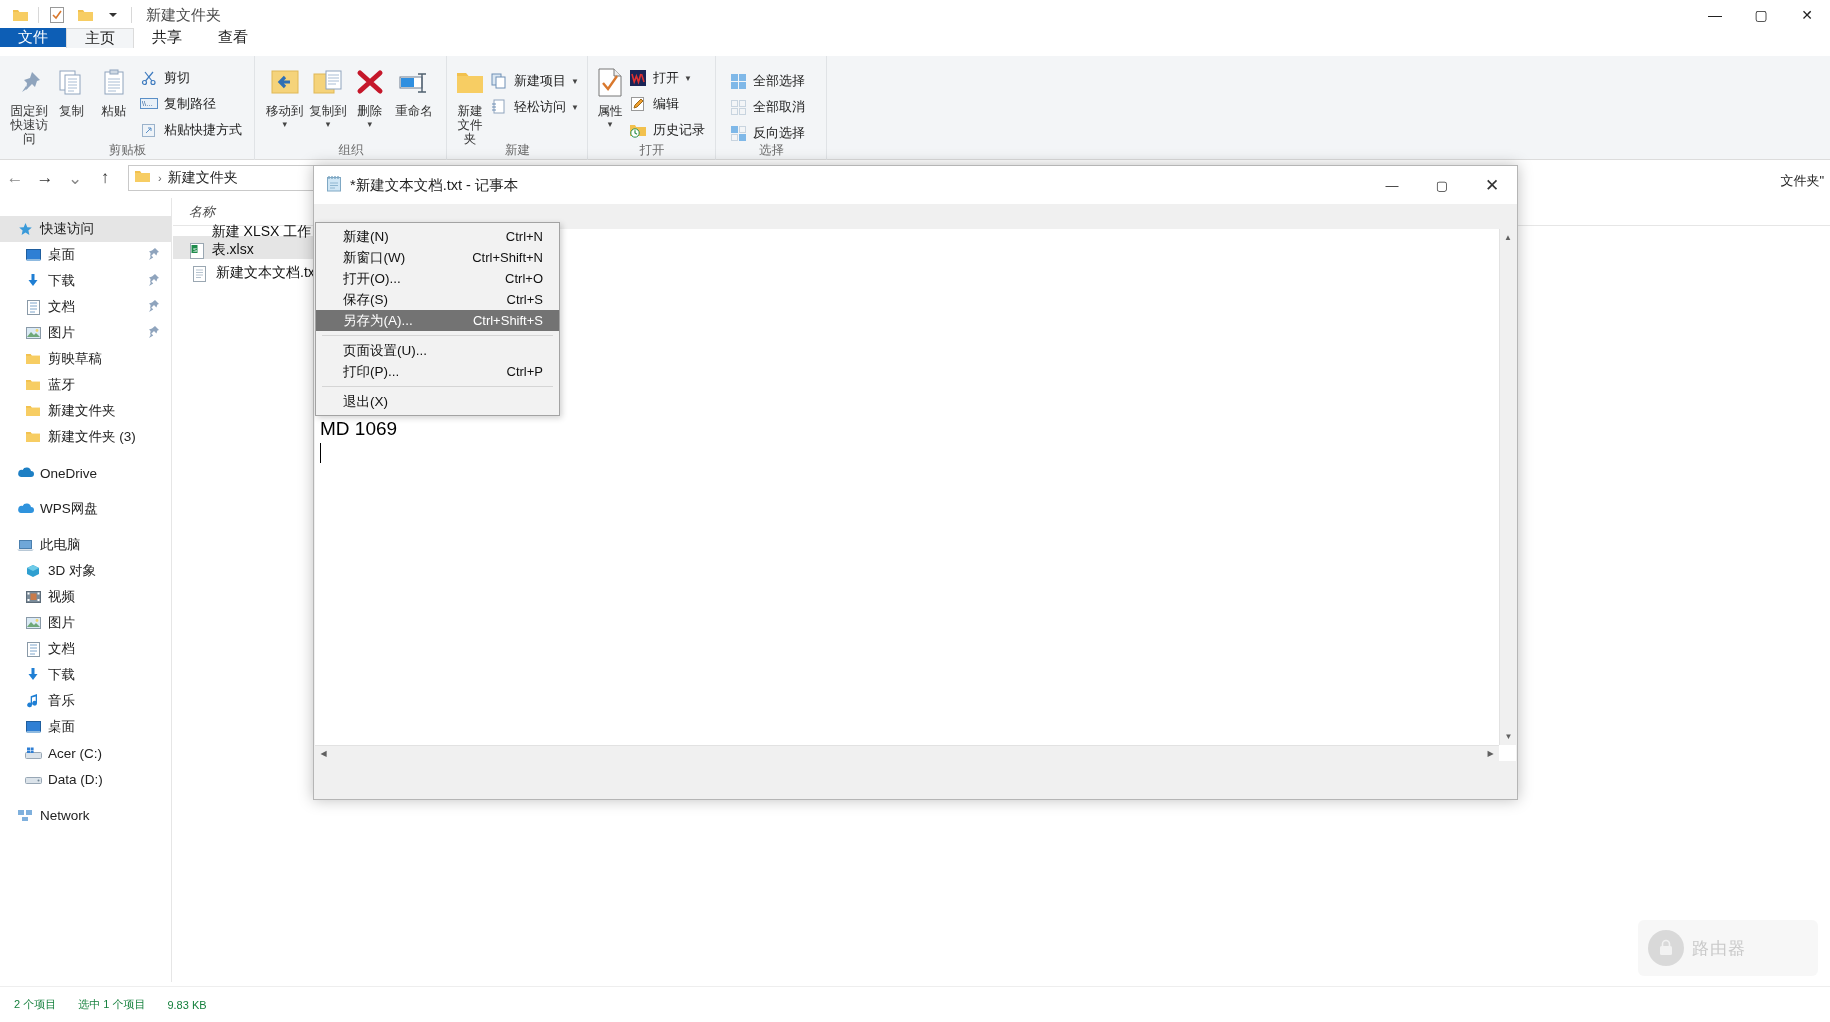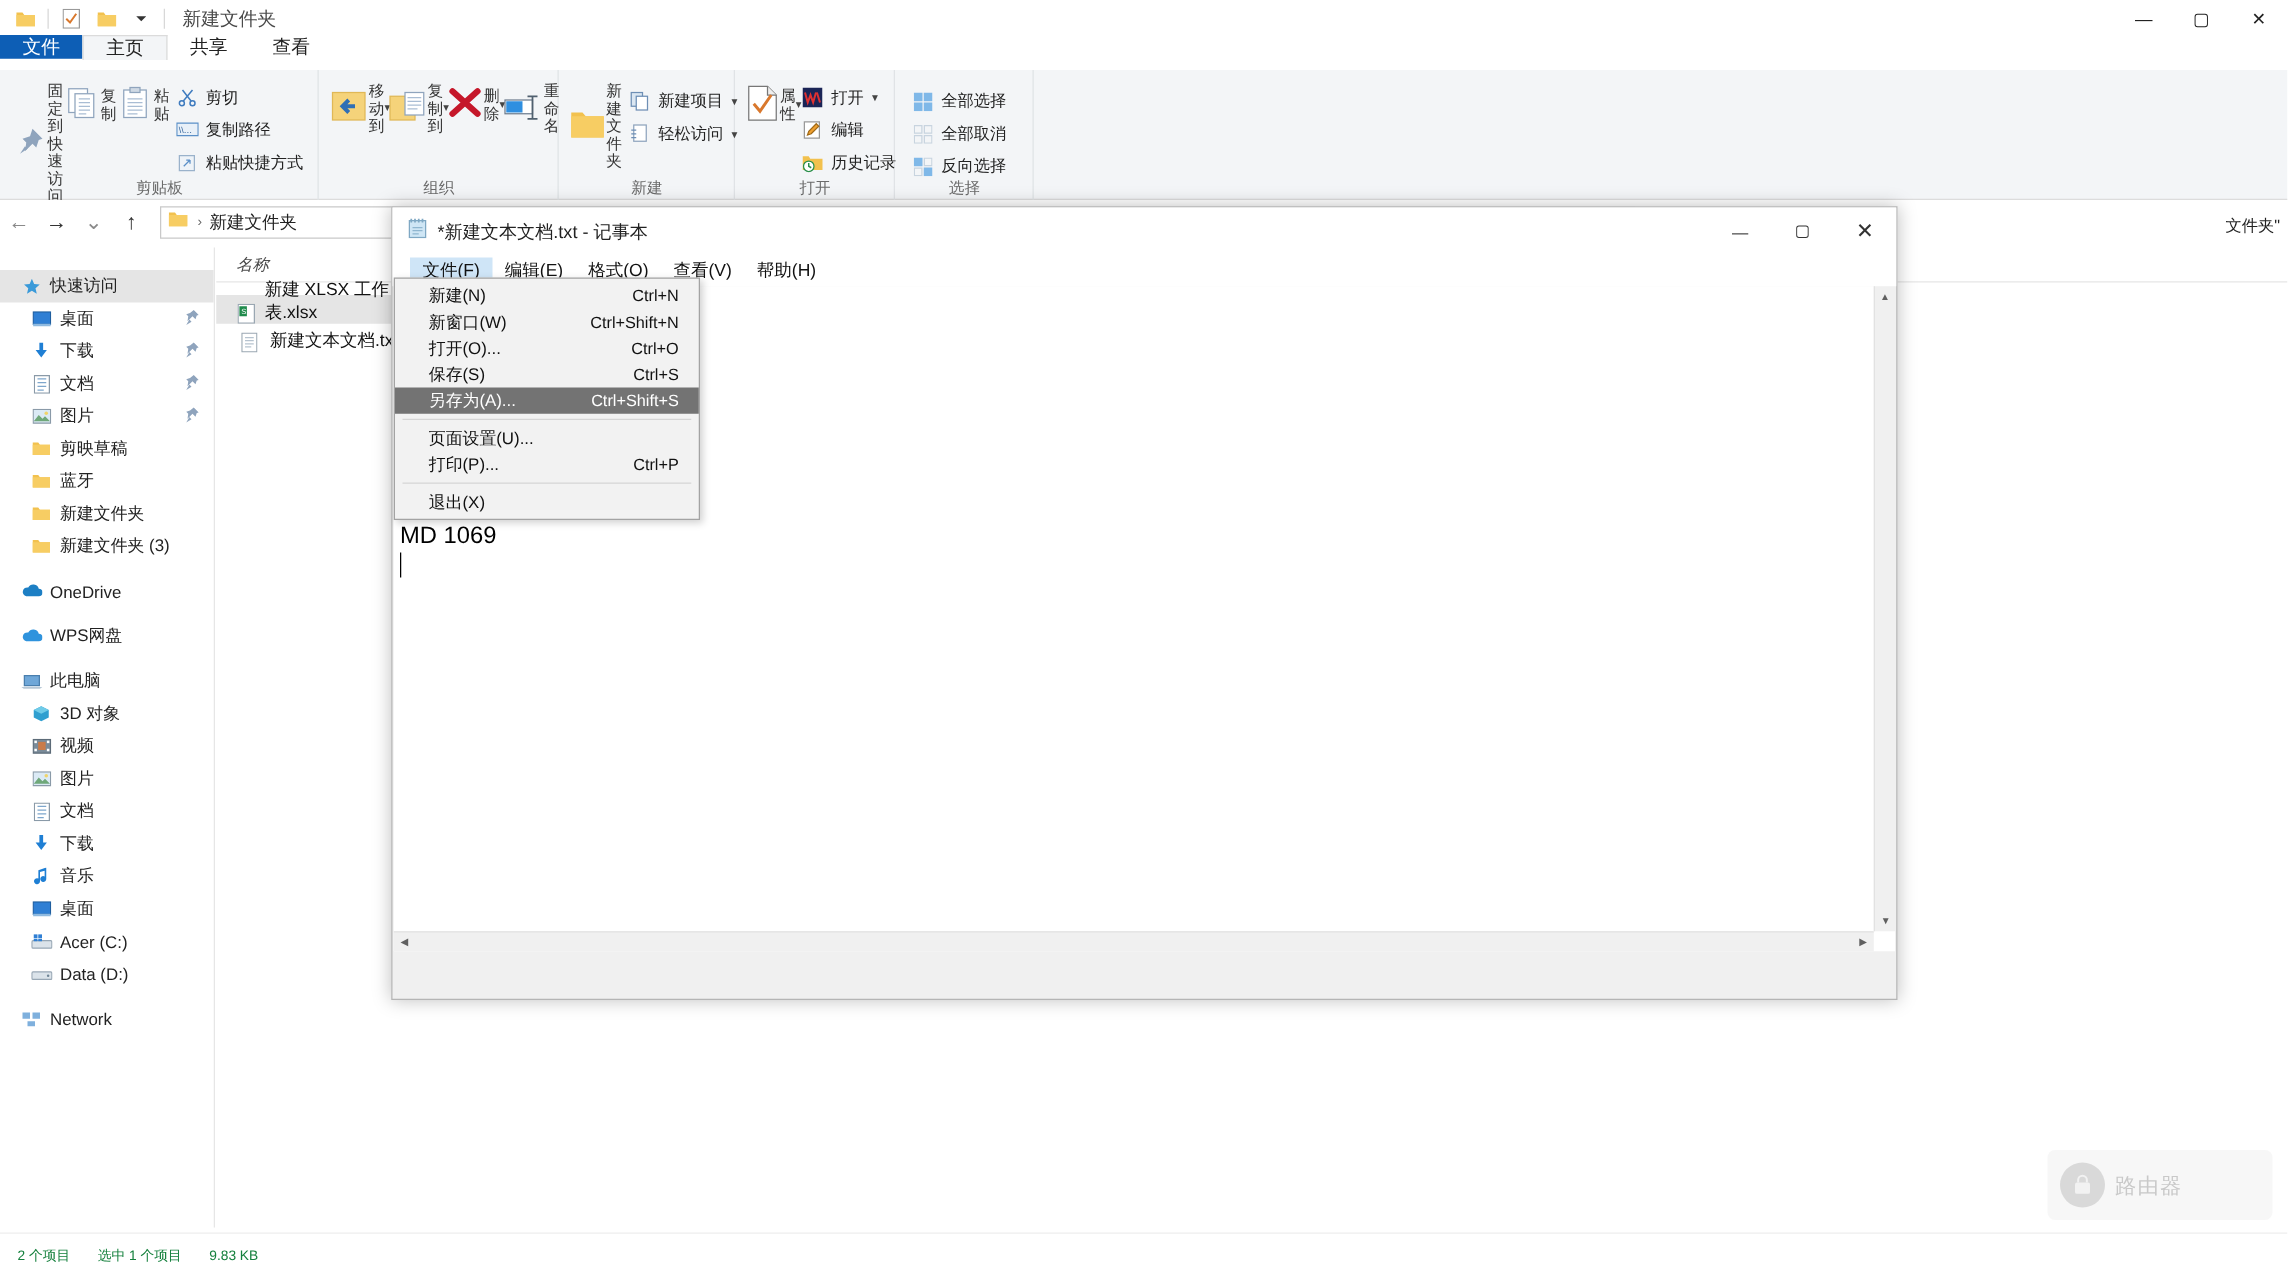--- a/index.html
+++ b/index.html
@@ -27,21 +27,21 @@
   .tabs { position:absolute; left:0; top:28px; height:28px; width:1830px; display:flex; align-items:flex-start; background:#fff; }
   .tab { padding:0 18px; display:flex; align-items:center; font-size:15px; color:#222; }
   .tab.file { background:#0d5eb5; color:#fff; font-weight:normal; }
   .tab.active { background:#f3f5f7; border-top:1px solid #dbdbdb; border-left:1px solid #dbdbdb; border-right:1px solid #dbdbdb; }
 
   
   .ribbon { position:absolute; left:0; top:56px; width:1830px; height:104px; background:#f3f5f7; border-bottom:1px solid #dcdcdc; display:flex; }
   .rgroup { position:relative; height:104px; display:flex; flex-direction:column; border-right:1px solid #e0e3e6; padding:4px 8px 0 8px; }
   .rgroup .glabel { position:absolute; bottom:1px; left:0; width:100%; text-align:center; font-size:12.5px; color:#6b6b6b; }
   .rrow { display:flex; align-items:flex-start; }
-  .bigbtn { width:60px; display:flex; flex-direction:row; align-items:center; padding-top:4px; }
+  .bigbtn { width:60px; display:flex; flex-direction:column; align-items:center; padding-top:4px; }
   .bigbtn .bicon { height:38px; display:flex; align-items:center; justify-content:center; }
   .bigbtn .blabel { font-size:12.5px; color:#333; text-align:center; line-height:14px; margin-top:2px; }
   .smcol { display:flex; flex-direction:column; justify-content:flex-start; padding-top:5px; }
   .smbtn { display:flex; align-items:center; height:26px; font-size:13px; color:#222; padding:0 4px; white-space:nowrap; }
   .smbtn .sicon { width:20px; height:18px; margin-right:5px; display:flex; align-items:center; justify-content:center; }
   .caret { font-size:8px; color:#444; margin-left:5px; }
   .dd { font-size:9px; color:#444; margin-top:1px; }
 
   
   .addrbar { position:absolute; left:0; top:160px; width:1830px; height:36px; background:#fff; display:flex; align-items:center; }
@@ -711,27 +711,20 @@
           </svg>
       </span>
       <span class="nptxt">*新建文本文档.txt - 记事本</span>
       <div class="np-ctrl">
         <div>—</div>
         <div>▢</div>
         <div class="cls">✕</div>
       </div>
     </div>
 
-    <div class="np-menubar">
-      <div class="np-menu open">文件(F)</div>
-      <div class="np-menu">编辑(E)</div>
-      <div class="np-menu">格式(O)</div>
-      <div class="np-menu">查看(V)</div>
-      <div class="np-menu">帮助(H)</div>
-    </div>
 
     <div class="np-body">
       <div class="np-text">
         <div class="np-line">MD 1061</div>
         <div class="np-line">MD 1062</div>
         <div class="np-line">MD 1063</div>
         <div class="np-line">MD 1064</div>
         <div class="np-line">MD 1065</div>
         <div class="np-line">MD 1066</div>
         <div class="np-line">MD 1067</div>

